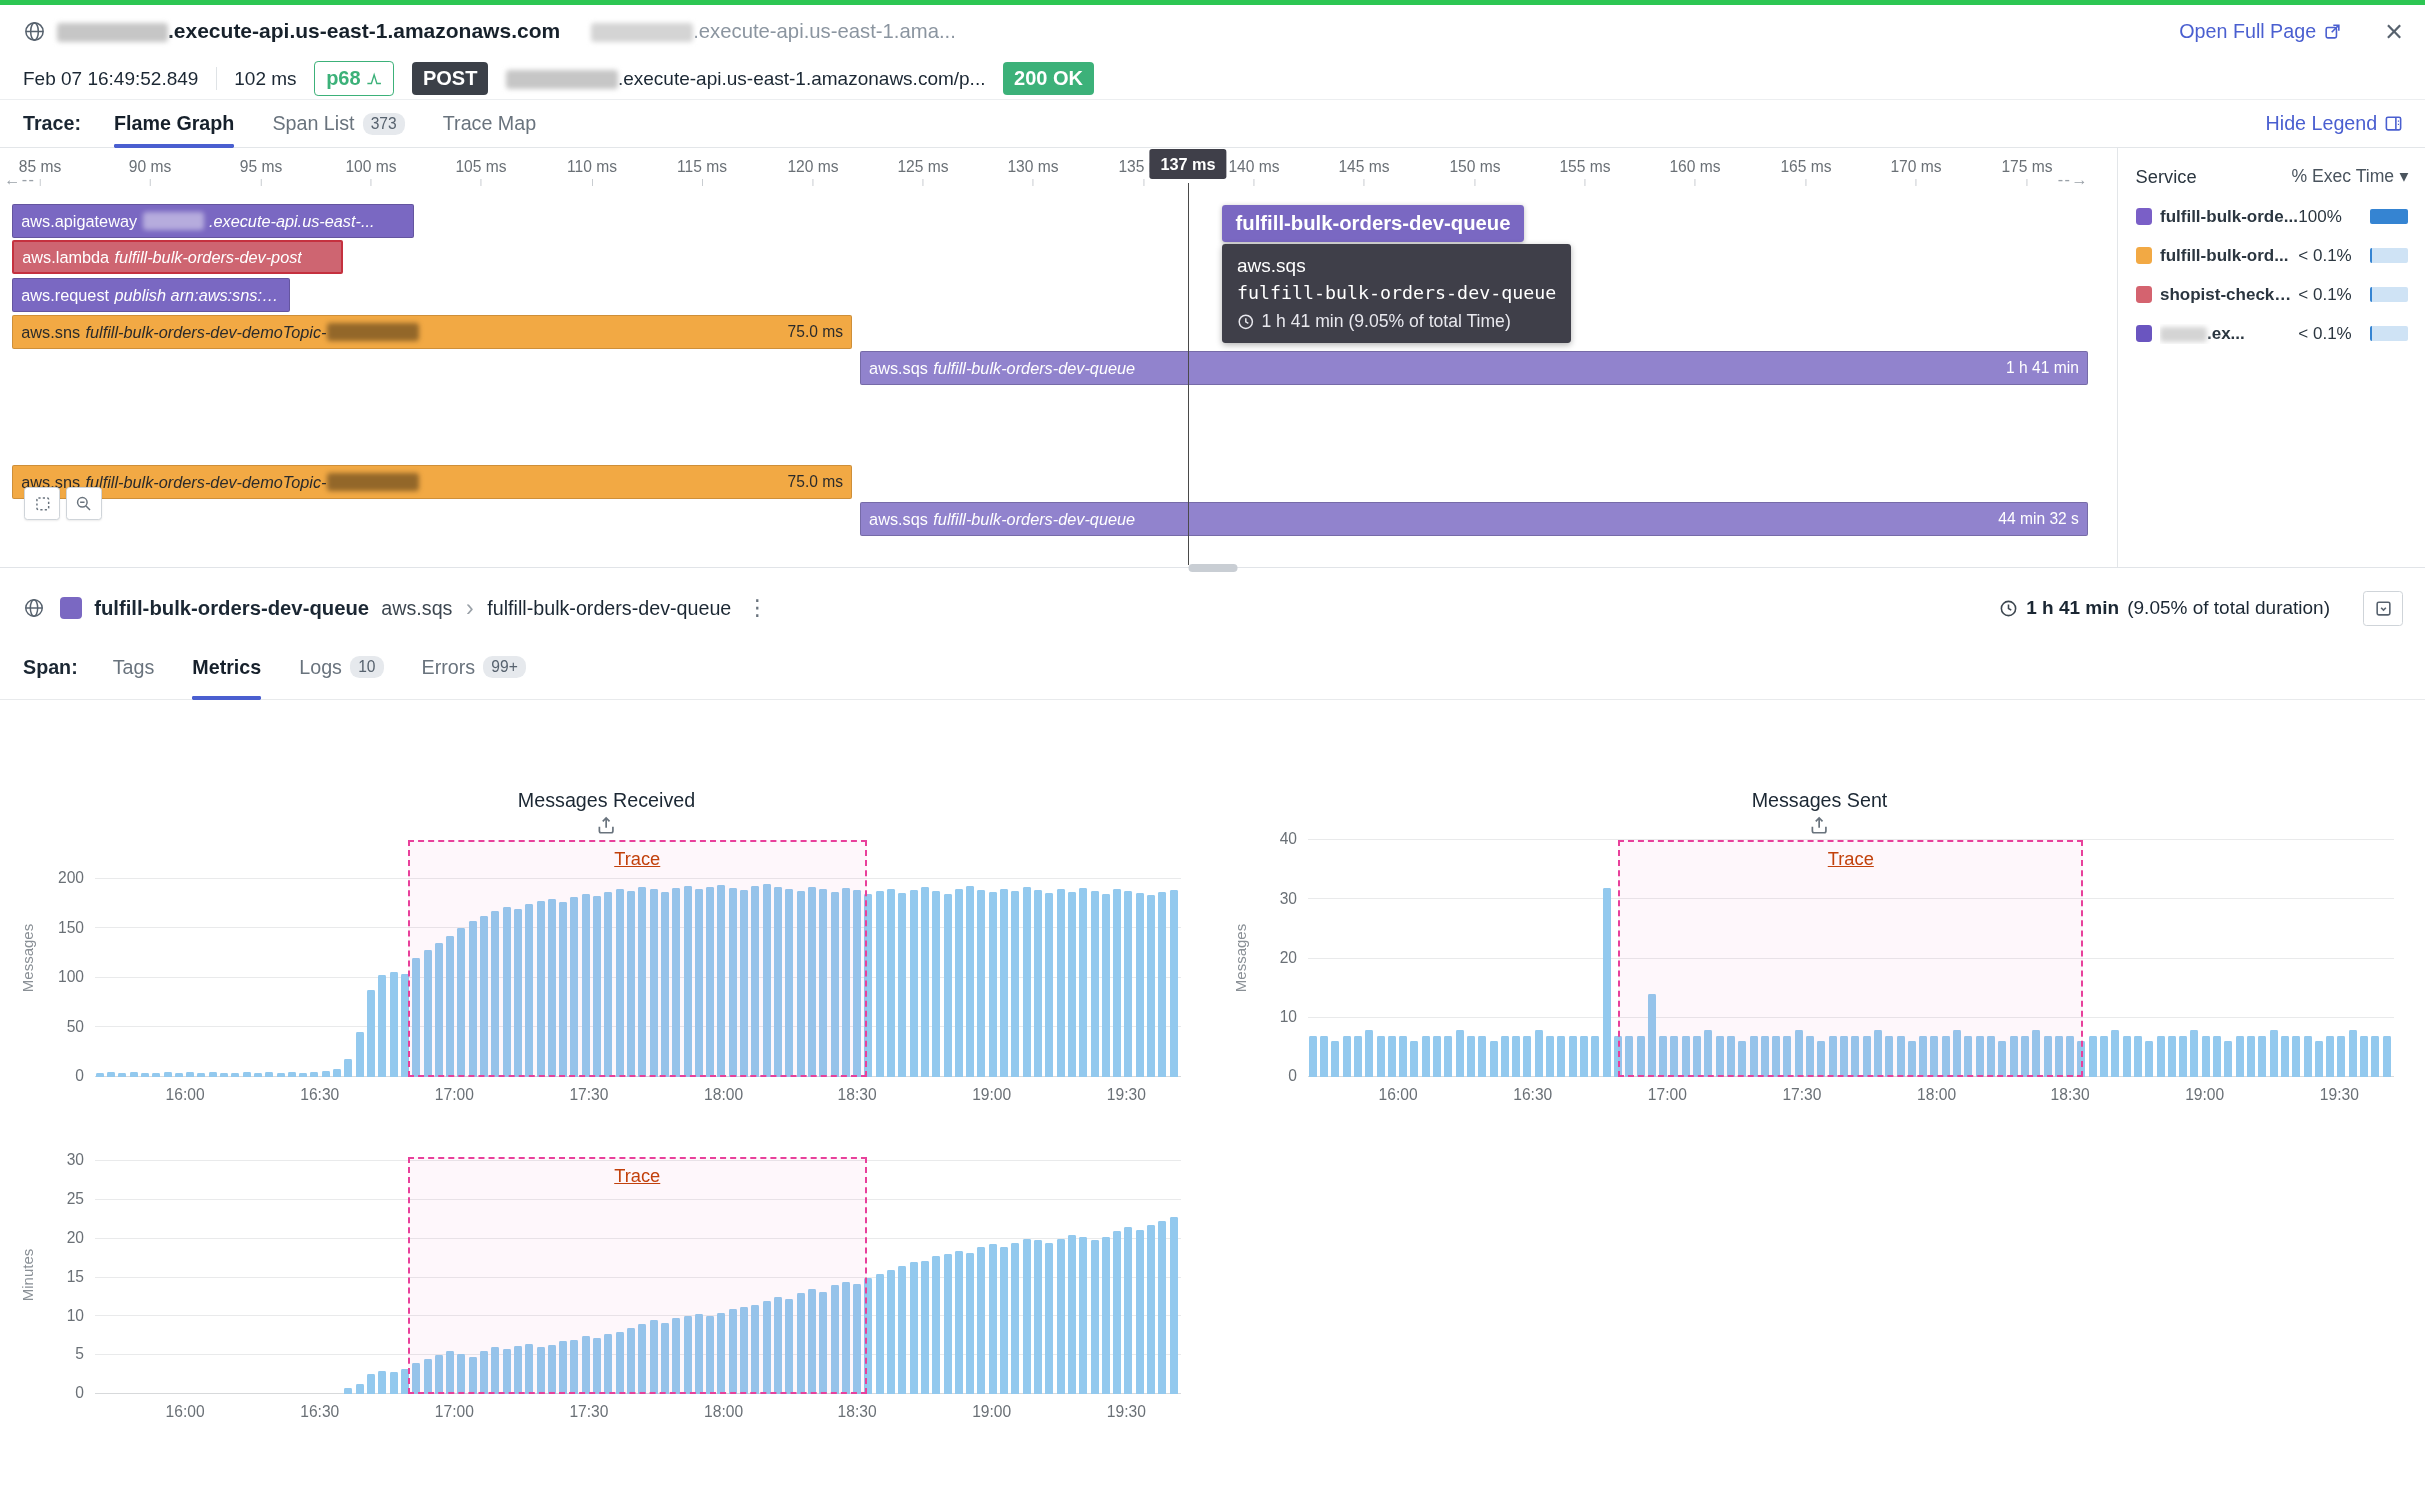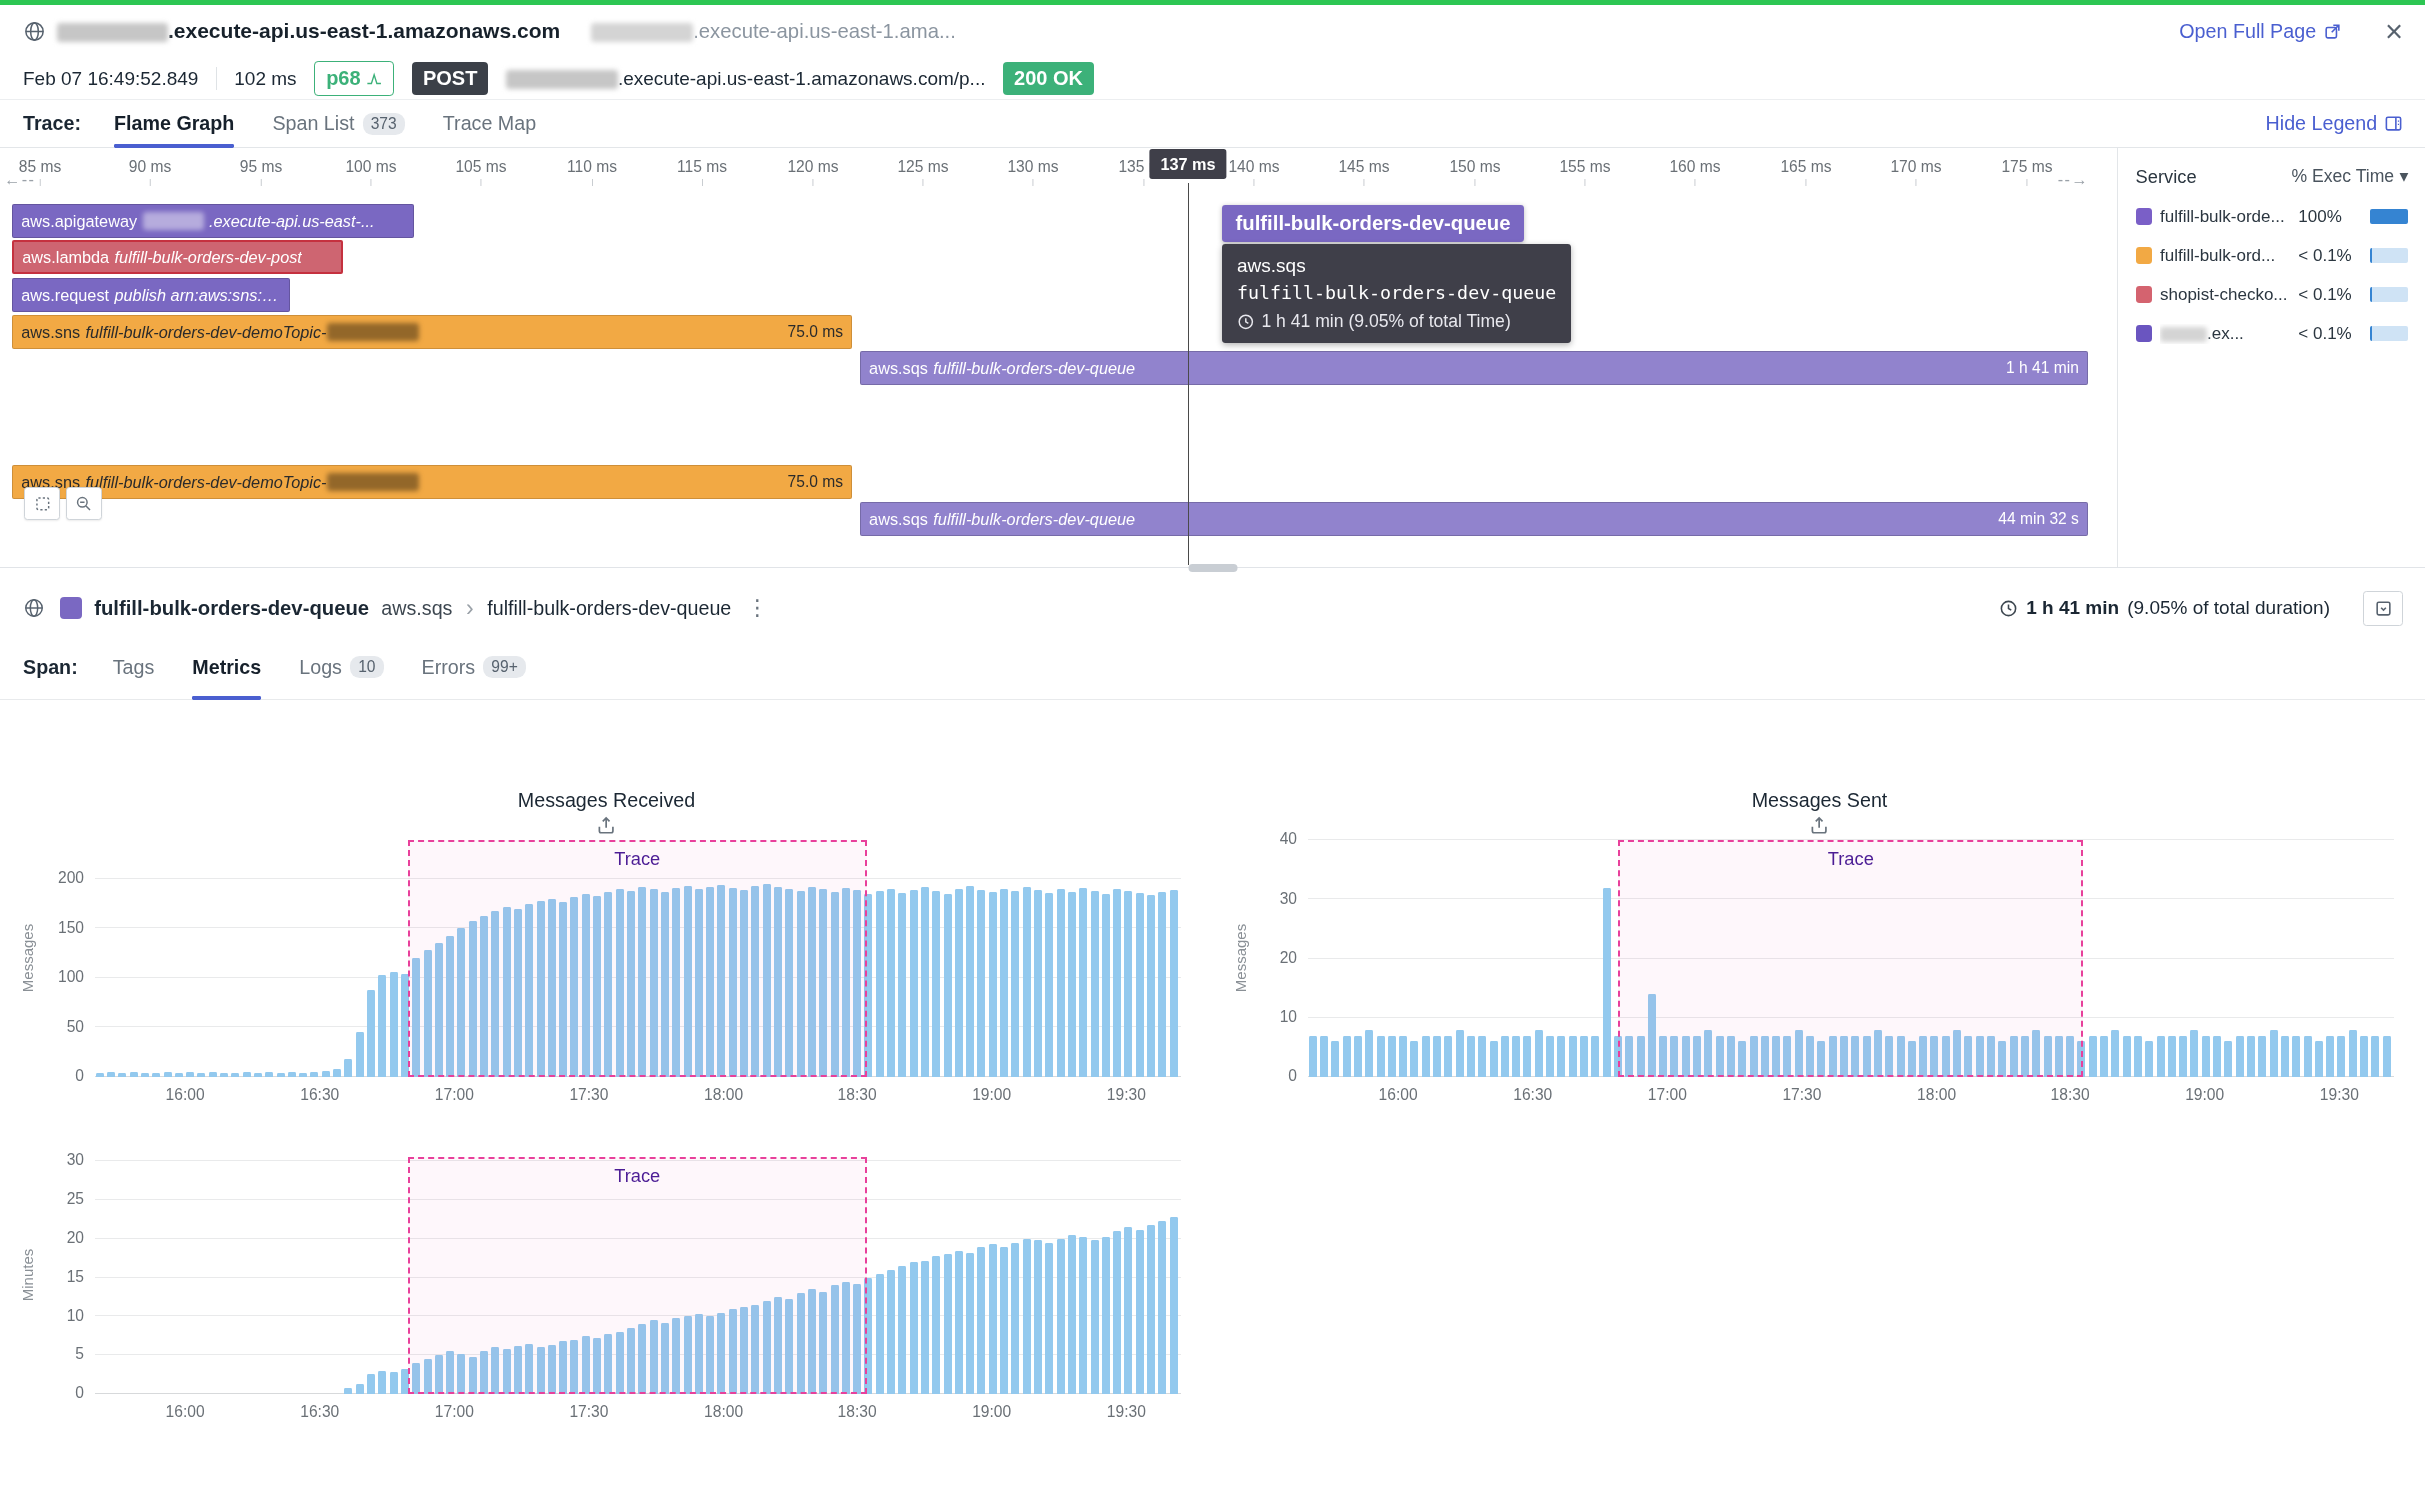--- a/index.html
+++ b/index.html
@@ -62,21 +62,21 @@
   .tt-duration{display:flex;align-items:center;gap:6.8px;font-size:17.6px;color:#e8e8ee;}
 
   #zoom-controls{position:absolute;left:24.4px;top:339px;display:flex;gap:5.4px;z-index:25;}
   .zbtn{width:34px;height:31px;background:#fff;border:0.7px solid #cfd4d9;border-radius:3.4px;display:flex;align-items:center;justify-content:center;color:#69737d;cursor:pointer;box-shadow:0 0.7px 2px rgba(0,0,0,.08);}
 
   #legend{position:absolute;top:148px;right:0;width:309px;height:419px;border-left:0.7px solid #e3e6e9;box-sizing:border-box;padding:17.6px 17.6px 0 17.6px;background:#fff;}
   .legend-head{display:flex;justify-content:space-between;align-items:center;font-size:18.3px;color:#2b3640;margin-bottom:19px;}
   .legend-sort{color:#4a545e;display:flex;align-items:center;gap:5.4px;cursor:pointer;font-size:17.6px;}
   .lrow{display:flex;align-items:center;margin-bottom:19px;cursor:pointer;}
   .lsq{width:16.3px;height:16.3px;border-radius:3.4px;flex:none;margin-right:8.1px;}
-  .llabel{font-size:17px;color:#2b3640;flex:1;overflow:hidden;text-overflow:ellipsis;white-space:nowrap;}
+  .llabel{font-size:17px;color:#2b3640;flex:1;overflow:hidden;text-overflow:ellipsis;white-space:nowrap;font-weight:bold;}
   .lval{font-size:17px;color:#2b3640;width:64px;flex:none;margin-right:8.1px;white-space:nowrap;}
   .lbar{width:38px;height:15px;background:#cfe3f5;border-radius:2px;flex:none;overflow:hidden;}
   .lfill{height:100%;background:#3584d2;}
 
   #drag-divider{position:absolute;top:567px;left:0;width:100%;height:13.6px;border-top:0.7px solid #e1e4e8;}
   #drag-handle{position:absolute;top:-4.1px;left:50%;transform:translateX(-50%);width:49px;height:8.1px;background:#c9ced4;border-radius:4.1px;cursor:row-resize;}
 
   
   #spanheader{position:absolute;top:581px;left:0;width:100%;height:54px;display:flex;align-items:center;padding:0 23px;box-sizing:border-box;}
   .svc-sq{width:22px;height:22px;border-radius:4.1px;margin:0 12.2px 0 15px;flex:none;}
@@ -100,21 +100,21 @@
   .chart-card{width:100%;}
   .ct-row{display:flex;align-items:center;justify-content:space-between;height:33px;margin-bottom:17.6px;flex-direction:column;}
   .ct-title{font-size:19.7px;color:#1b2733;}
   .export-btn{color:#69737d;cursor:pointer;padding:2.7px;}
   .plot{position:relative;margin-left:68px;margin-right:5.4px;height:237px;}
   .gl{position:absolute;left:0;right:0;height:0.7px;background:#e9eaeb;}
   .gl0{background:#d7d9db;}
   .gll{position:absolute;right:calc(100% + 11px);color:#6a7076;font-size:15.6px;white-space:nowrap;}
   .bar{position:absolute;bottom:0;background:#93c9ee;border-radius:1.4px 1.4px 0 0;z-index:2;}
   .trace-box{position:absolute;top:0;bottom:0;border:2px dashed #e8409b;background:rgba(236,64,159,0.045);z-index:5;box-sizing:border-box;}
-  .trace-box span{position:absolute;top:6.8px;left:50%;transform:translateX(-50%);color:#4c1d95;font-size:18.3px;}
+  .trace-box span{position:absolute;top:6.8px;left:50%;transform:translateX(-50%);color:#c2410c;font-size:18.3px;text-decoration:underline;}
   .xlabels{position:relative;margin-left:68px;margin-right:5.4px;height:31px;}
   .xt{position:absolute;top:9.5px;transform:translateX(-50%);color:#6a7076;font-size:15.6px;white-space:nowrap;}
   .ylab{position:absolute;left:-115px;top:50%;width:95px;text-align:center;transform:translateY(-50%) rotate(-90deg);color:#8a9096;font-size:15px;}
 </style>
 </head>
 <body>
 
 <div id="app">
   <div id="topstrip"></div>
 

